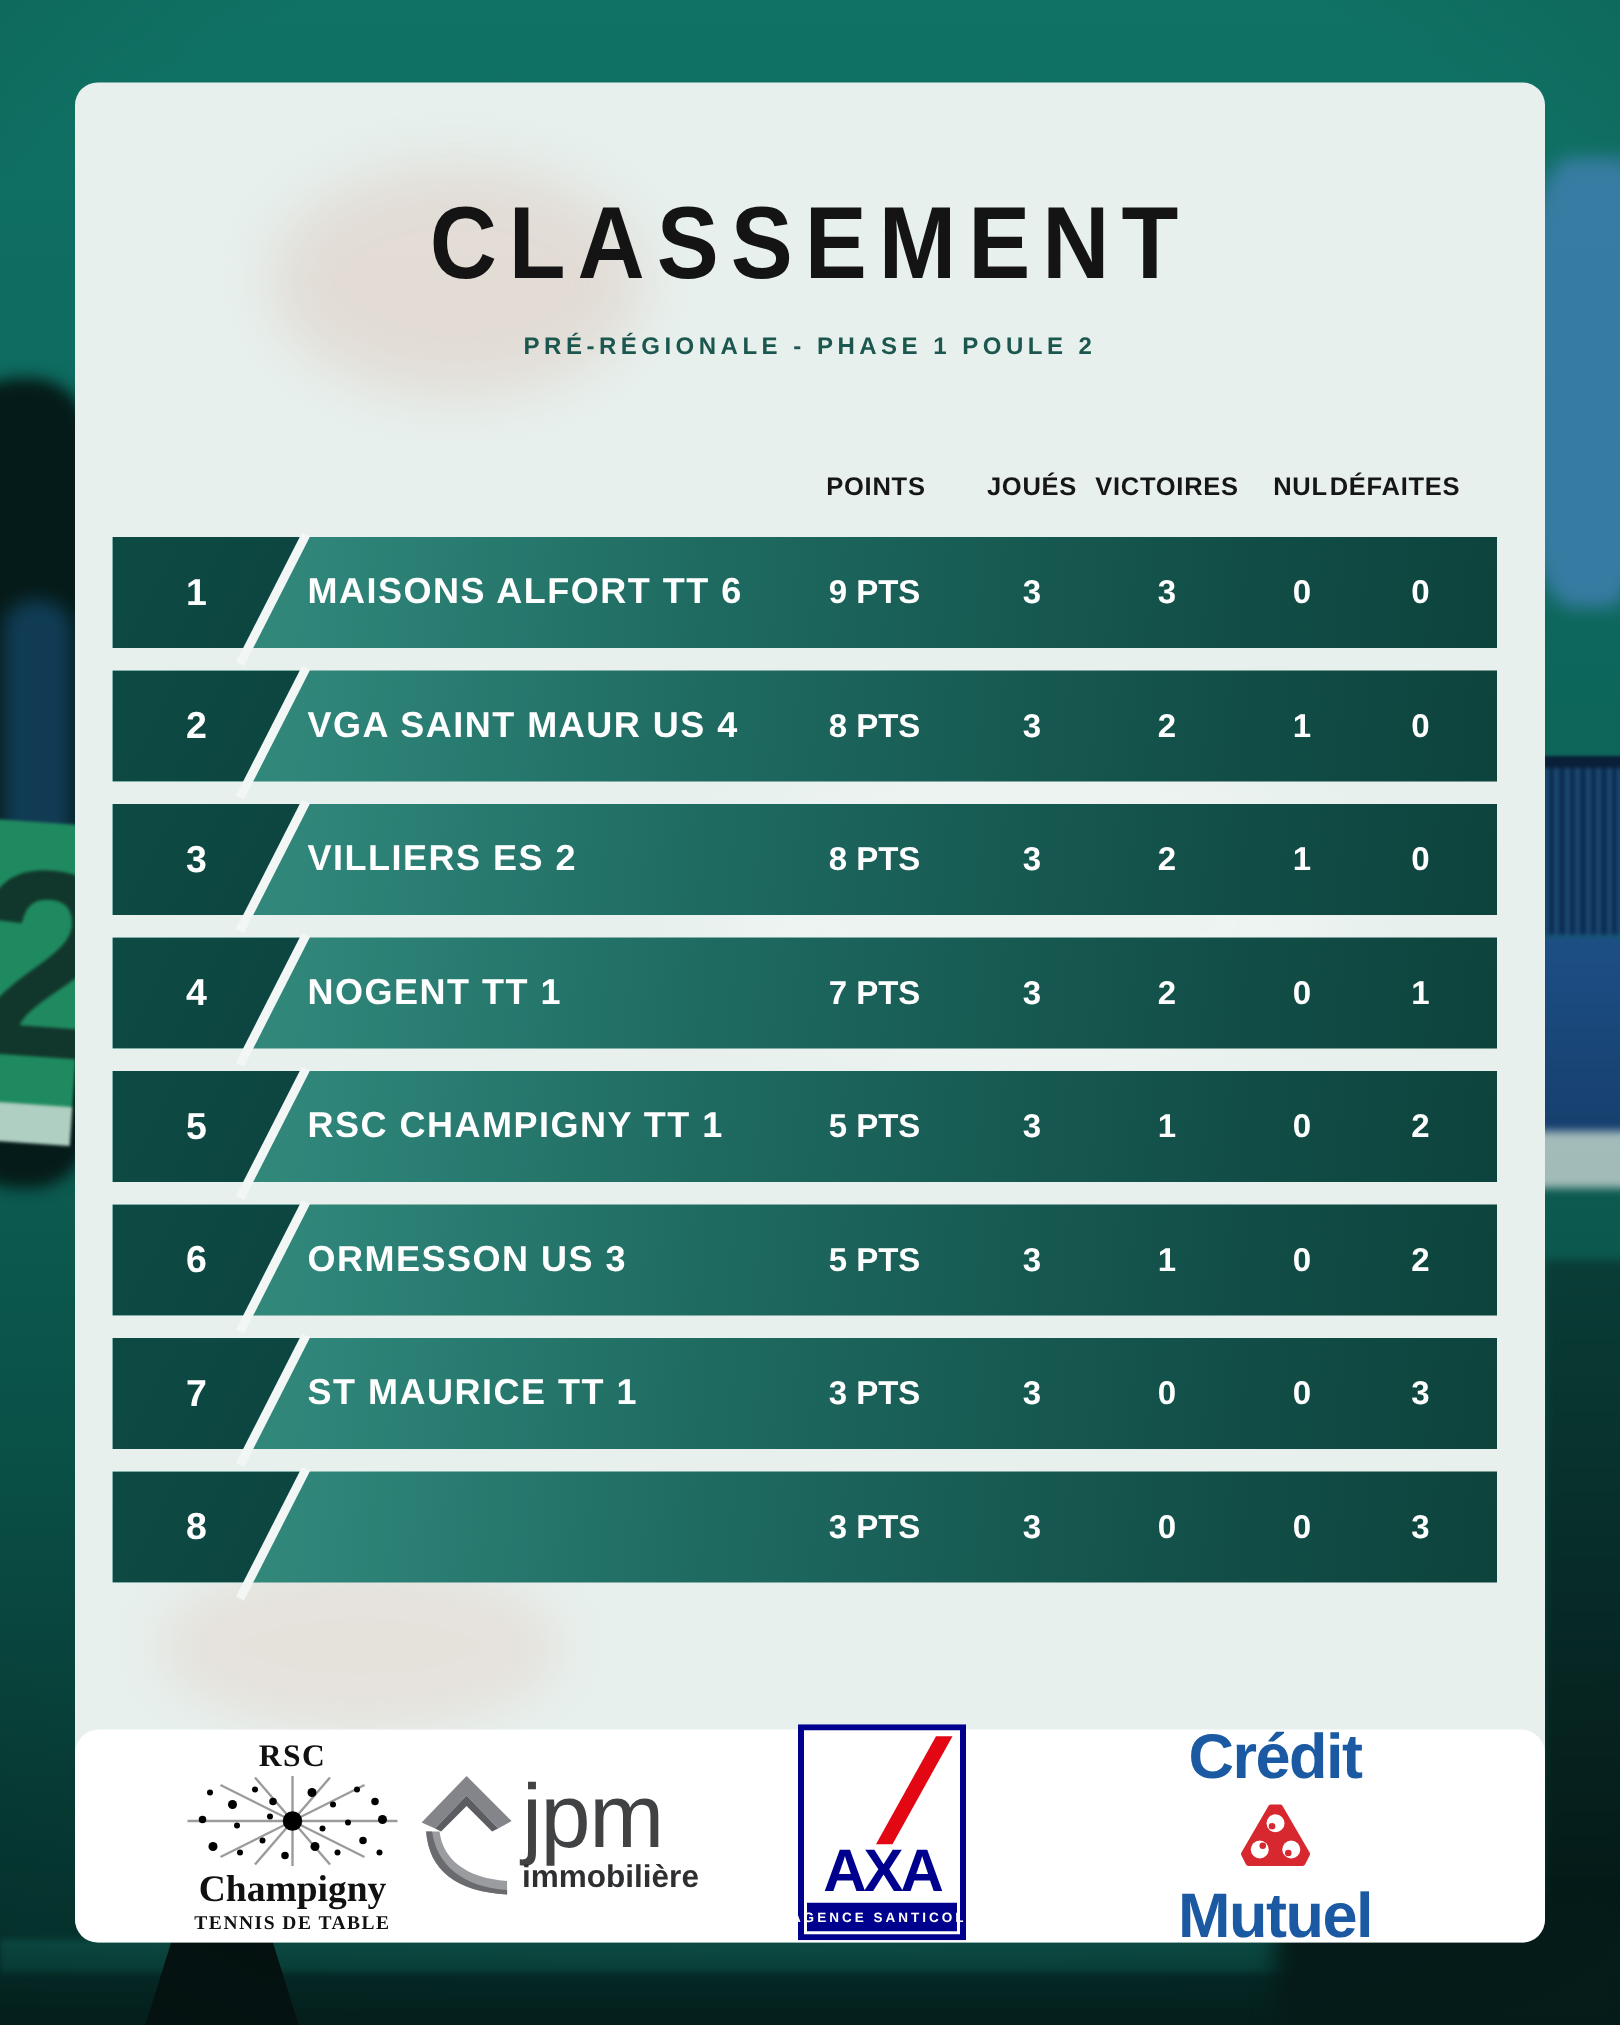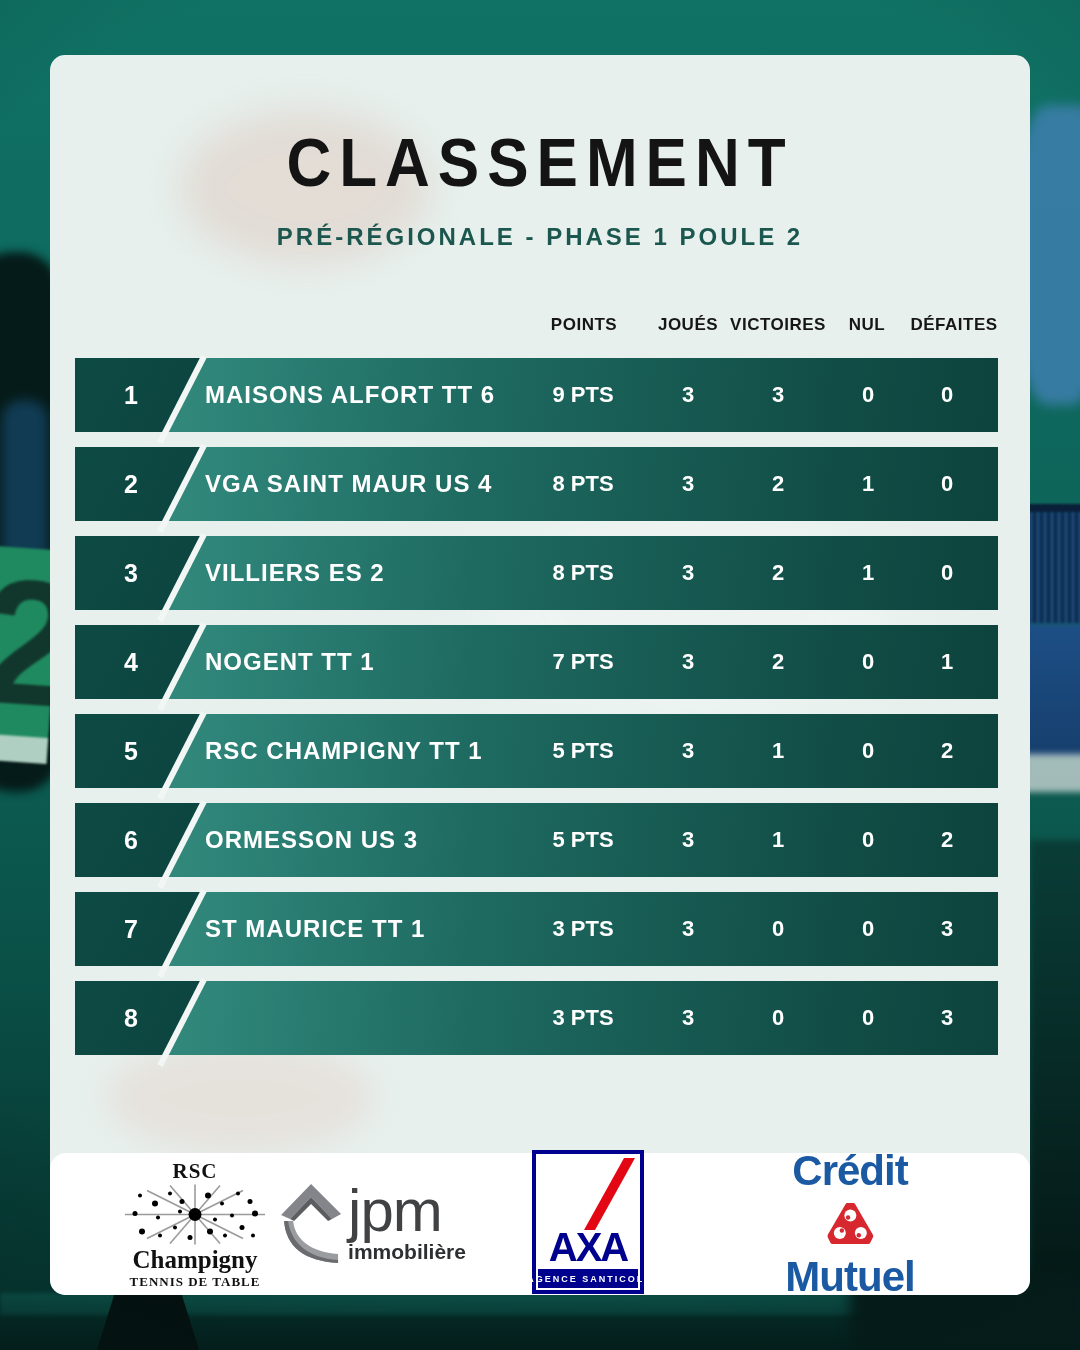--- a/index.html
+++ b/index.html
@@ -36,26 +36,26 @@
         background:#e7f0ed;border-radius:15px;overflow:hidden;}
   .ghost{position:absolute;border-radius:50%;}
   .ghost1{left:130px;top:55px;width:250px;height:155px;background:#d9b3a6;opacity:.32;filter:blur(18px);}
   .ghost2{left:55px;top:985px;width:270px;height:115px;background:#e3c3b8;opacity:.3;filter:blur(16px);}
   .ghost3{left:420px;top:440px;width:430px;height:230px;background:#ffffff;opacity:.25;filter:blur(30px);}
 
   .title{position:absolute;left:0;top:72px;width:100%;text-align:center;
          font-size:62px;font-weight:800;color:#141414;letter-spacing:8px;
          transform:scaleY(1.1);}
   .subtitle{position:absolute;left:0;top:168px;width:100%;text-align:center;
-         font-size:24px;font-weight:700;color:#1c574f;letter-spacing:3px;}
+         font-size:16px;font-weight:700;color:#1c574f;letter-spacing:3px;}
 
   
   .col-label{position:absolute;top:260px;transform:translateX(-50%);
       font-size:17px;font-weight:700;color:#161616;letter-spacing:.5px;white-space:nowrap;}
-  .cl-pts{left:534px;text-align:right;} .cl-j{left:638px;} .cl-v{left:728px;} .cl-n{left:817px;} .cl-d{left:904px;}
+  .cl-pts{left:534px;text-align:right;} .cl-j{left:638px;} .cl-v{left:728px;} .cl-n{left:817px;} .cl-d{left:880px;}
 
   .rows{position:absolute;left:25px;top:303px;width:923px;
         display:flex;flex-direction:column;gap:15px;}
   .row{position:relative;height:74px;}
   .row-main{position:absolute;inset:0;
     background:linear-gradient(96deg,#38907f 0px,#2e8478 150px,#1e6a61 400px,#114d46 760px,#0d433d 100%);}
   .row-rank-cell{position:absolute;inset:0;z-index:2;
     clip-path:polygon(0 0,127px 0,89px 100%,0 100%);
     background:linear-gradient(118deg,#0e4a44 0%,#0a3c38 45%,#1e7467 100%);}
   .row-slash{position:absolute;left:104px;top:-7px;width:6px;height:97px;

